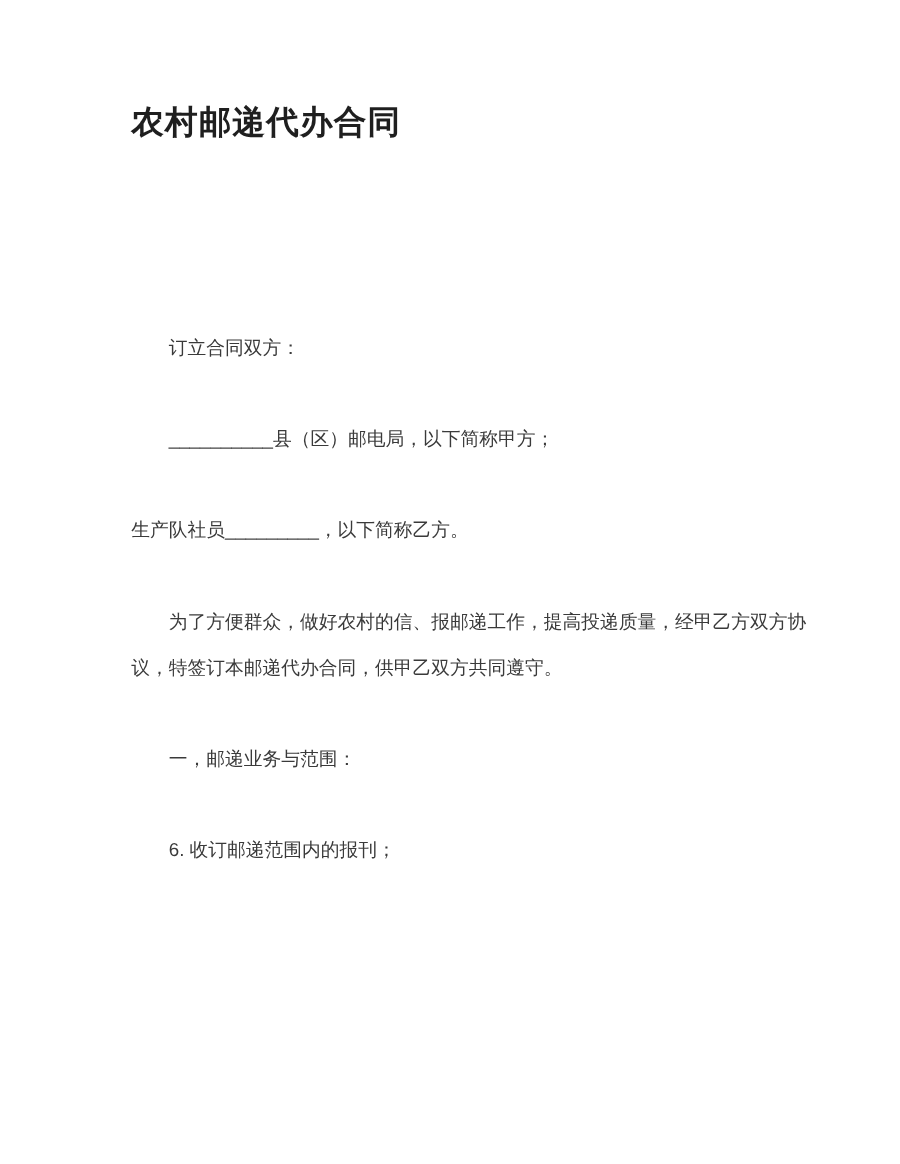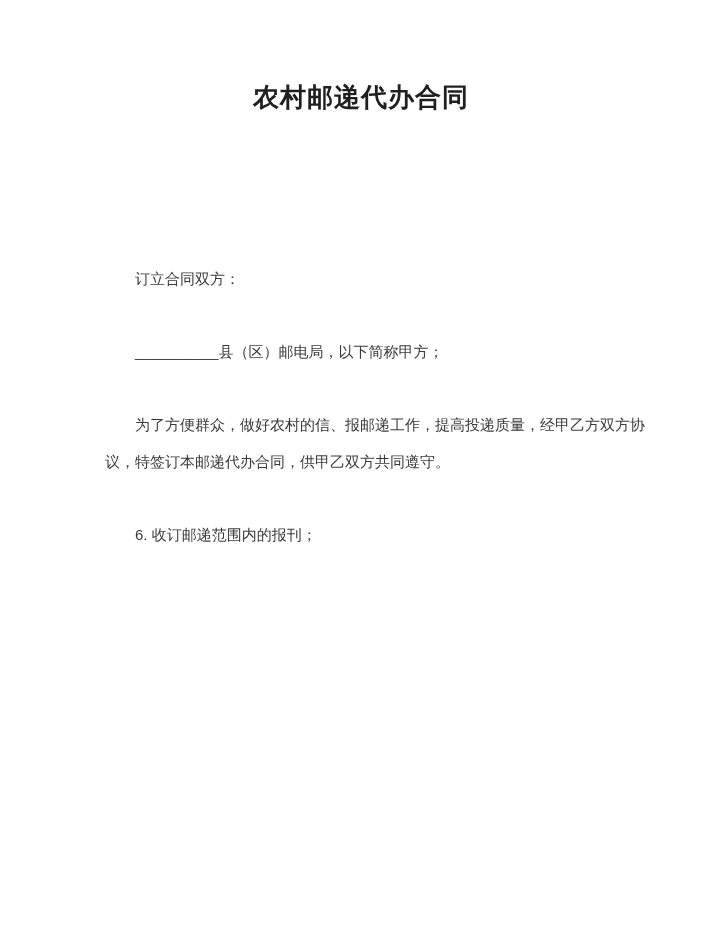--- a/index.html
+++ b/index.html
@@ -11,21 +11,21 @@
     position: relative;
     width: 720px;
     height: 931px;
     background: #ffffff;
     box-sizing: border-box;
     padding: 83px 103px 0 105px;
     overflow: hidden;
     font-family: "Liberation Sans", sans-serif;
   }
   .doc-title {
-    text-align: center;
+    text-align: left;
     font-family: "Liberation Serif", "DejaVu Serif", serif;
     font-weight: bold;
     font-size: 26px;
     line-height: 30px;
     color: #1f1f1f;
     letter-spacing: 1px;
   }
   .doc-body {
     margin-top: 147px;
     font-size: 15px;
@@ -53,27 +53,31 @@
 
     <div class="para">
       <div class="line indent">订立合同双方：</div>
     </div>
 
     <div class="para">
       <div class="line indent">__________县（区）邮电局，以下简称甲方；</div>
     </div>
 
     <div class="para">
+      <div class="line">生产队社员_________，以下简称乙方。</div>
     </div>
 
     <div class="para">
       <div class="line indent">为了方便群众，做好农村的信、报邮递工作，提高投递质量，经甲乙方双方协</div>
       <div class="line">议，特签订本邮递代办合同，供甲乙双方共同遵守。</div>
     </div>
 
+    <div class="para">
+      <div class="line indent">一，邮递业务与范围：</div>
+    </div>
 
     <div class="para">
       <div class="line indent">6. 收订邮递范围内的报刊；</div>
     </div>
 
 
   </div>
 </div>
 
 </body></html>

